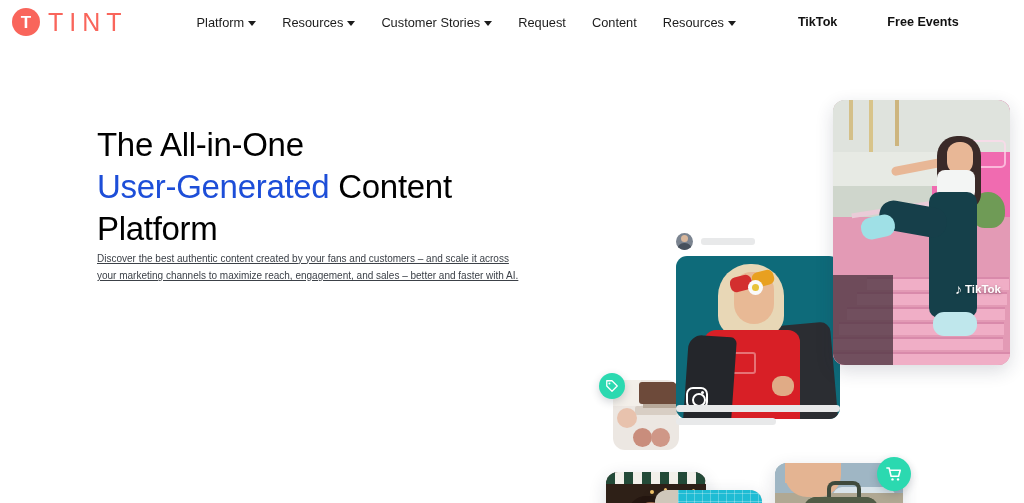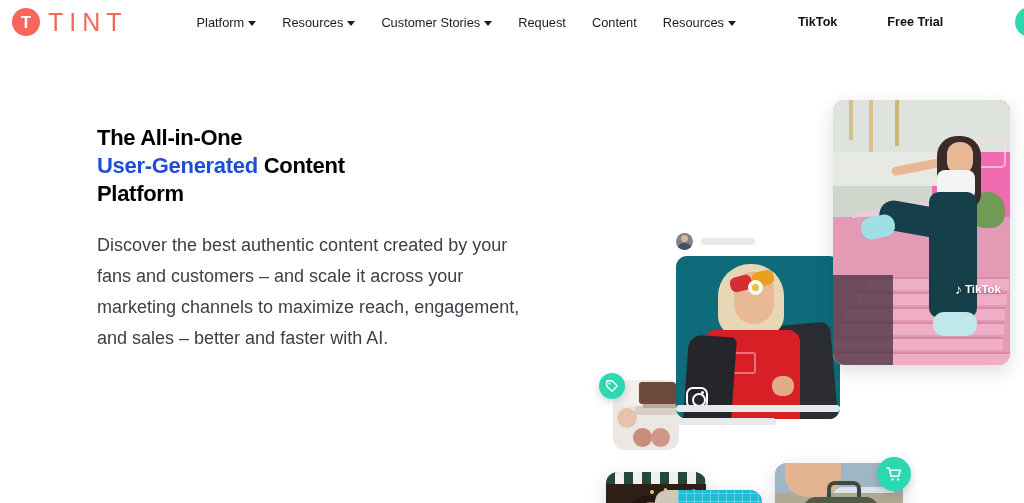--- a/index.html
+++ b/index.html
@@ -51,27 +51,27 @@
     background: #2bd9b0; color: #ffffff;
     font-size: 12.3px; font-weight: 700;
     border: none; border-radius: 40px;
     padding: 8px 18px; cursor: pointer; white-space: nowrap;
     font-family: "Liberation Sans", sans-serif;
   }
 
   
   .hero-copy { position: absolute; left: 97px; top: 124px; width: 470px; }
   .headline {
-    font-size: 22px; font-weight: 700; line-height: 1.27;
+    font-size: 33px; font-weight: 400; line-height: 1.27;
     color: #000000; letter-spacing: -0.3px;
   }
   .headline .accent { color: #1d4ed8; }
   .sub {
-    margin-top: 22px; width: 432px;
-    font-size: 18px; line-height: 1.72; color: #3c4148;
+    width: 432px;
+    font-size: 10px; line-height: 1.72; color: #3c4148; text-decoration: underline;
   }
   .btn-start {
     position: absolute; left: 0; top: 231px;
     background: #2bd9b0; color: #0b1a17;
     font-size: 13.6px; font-weight: 700;
     border: none; border-radius: 40px;
     padding: 12px 25px; cursor: pointer;
     font-family: "Liberation Sans", sans-serif;
   }
 
@@ -229,21 +229,21 @@
         <span>Content</span>
       </div>
       <div class="nav-item">
         <span>Resources</span>
         <span class="chev"></span>
       </div>
     </nav>
 
     <div class="nav-right">
       <span class="nav-cta login">TikTok</span>
-      <span class="nav-cta trial">Free Trial</span>
+      <span class="nav-cta trial">Free Events</span>
       <button class="btn-demo">Request Demo</button>
     </div>
   </div>
 
   <div class="hero-copy">
     <h1 class="headline">
       <span>The All-in-One</span><br>
       <span class="accent">User-Generated</span><span> Content</span><br>
       <span>Platform</span>
     </h1>

